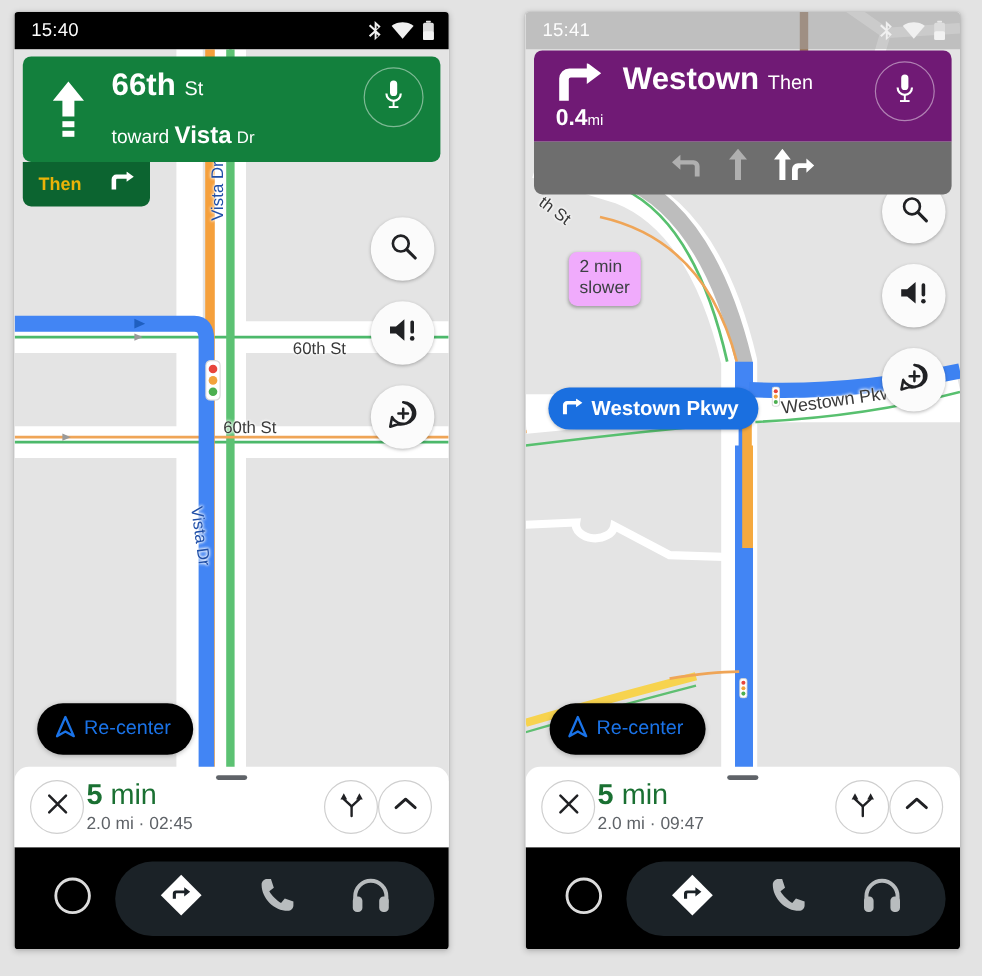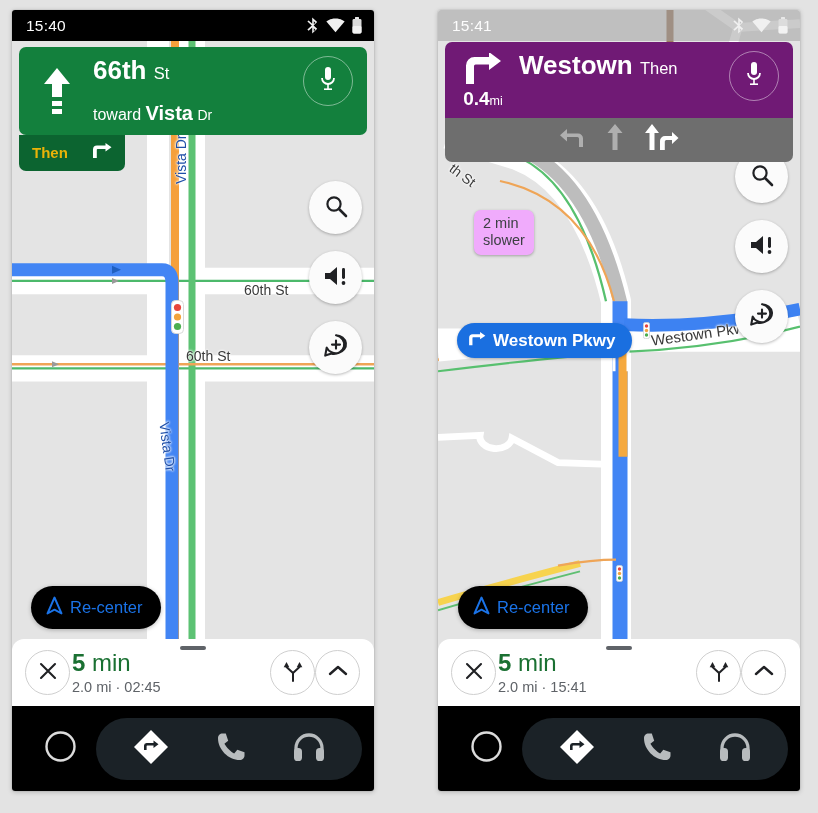--- a/index.html
+++ b/index.html
@@ -717,21 +717,21 @@
           <svg width="20" height="20" viewBox="0 0 20 20">
             <path d="M3 3 L17 17 M17 3 L3 17" stroke="#202124" stroke-width="2.1" stroke-linecap="round"></path>
           </svg>
         </span>
       </div>
       <div class="eta-main">
         <div class="eta-time">
           <b>5</b>
           <span>min</span>
         </div>
-        <div class="eta-sub">2.0 mi  ·  15:41</div>
+        <div class="eta-sub">2.0 mi  ·  09:47</div>
       </div>
       <div class="eta-btn">
         <span>
           <svg width="24" height="24" viewBox="0 0 24 24">
             <path d="M12 22 V14 L5.5 8" stroke="#202124" stroke-width="2" fill="none" stroke-linecap="round"></path>
             <path d="M12 14 L18.5 8" stroke="#202124" stroke-width="2" fill="none" stroke-linecap="round"></path>
             <path d="M5.5 3 L8.3 8.3 L2.7 8.3 Z" fill="#202124"></path>
             <path d="M18.5 3 L21.3 8.3 L15.7 8.3 Z" fill="#202124"></path>
           </svg>
         </span>

